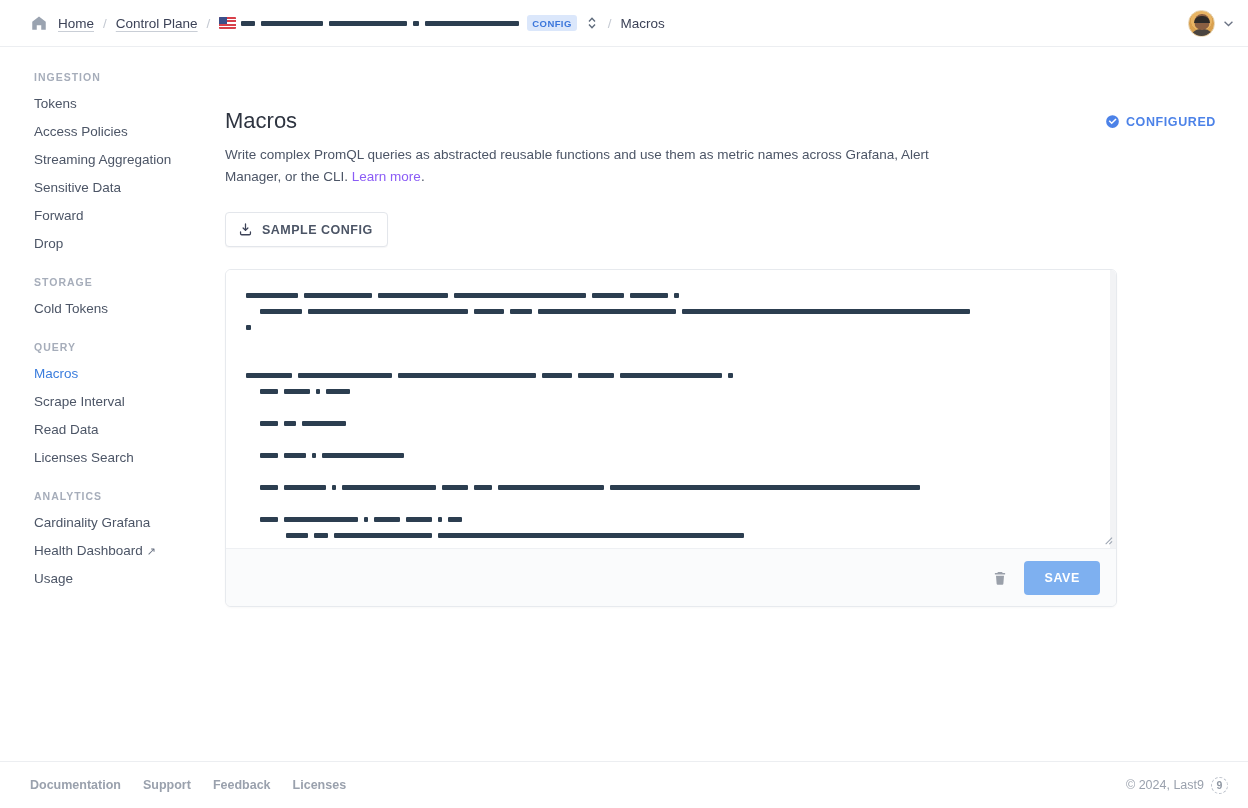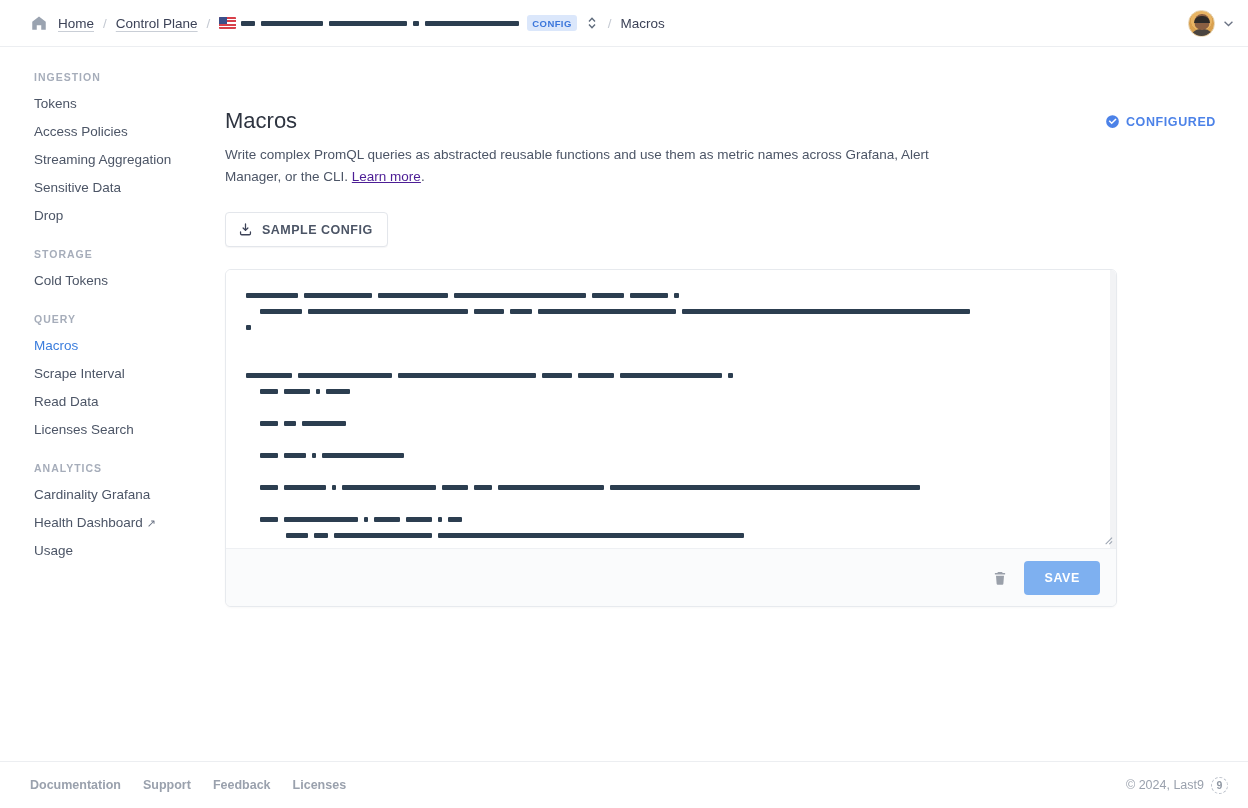--- a/index.html
+++ b/index.html
@@ -78,21 +78,21 @@
   }
   .nav-item.active { color: #3b7ddd; }
   .nav-gap { height: 18px; }
   .ext-arrow { font-size: 11px; color: #6b7384; }
 
   .main { flex: 1; min-width: 0; padding: 60px 32px 0 0; }
   .page-head { display: flex; align-items: flex-start; }
   .page-head-left { flex: 1; min-width: 0; }
   .page-title { font-size: 22px; font-weight: 400; color: #2e3440; margin: 0 0 9px 0; line-height: 28px; }
   .page-desc { font-size: 13.5px; line-height: 22px; color: #4c5566; max-width: 748px; margin: 0; }
-  .page-desc a { color: #4c1d95; text-decoration: underline; }
+  .page-desc a { color: #8b5cf6; }
   .status-badge { display: flex; align-items: center; gap: 6px; padding-top: 7px; }
   .status-badge .label { font-size: 12.5px; font-weight: 700; letter-spacing: .6px; color: #4c82e8; }
   .check-icon { width: 15px; height: 15px; color: #4c82e8; }
 
   .sample-btn {
     margin-top: 24px; display: inline-flex; align-items: center; gap: 9px;
     background: #fff; border: 1px solid #e3e6eb; border-radius: 4px;
     padding: 9px 14px 9px 12px; cursor: pointer;
     box-shadow: 0 1px 1px rgba(16,24,40,.04);
   }
@@ -193,20 +193,23 @@
       <div class="nav-item">
         <span>Access Policies</span>
       </div>
       <div class="nav-item">
         <span>Streaming Aggregation</span>
       </div>
       <div class="nav-item">
         <span>Sensitive Data</span>
       </div>
       <div class="nav-item">
+        <span>Forward</span>
+      </div>
+      <div class="nav-item">
         <span>Drop</span>
       </div>
       <div class="nav-gap"></div>
       <div class="nav-group-title">STORAGE</div>
       <div class="nav-item">
         <span>Cold Tokens</span>
       </div>
       <div class="nav-gap"></div>
       <div class="nav-group-title">QUERY</div>
       <div class="nav-item active">

